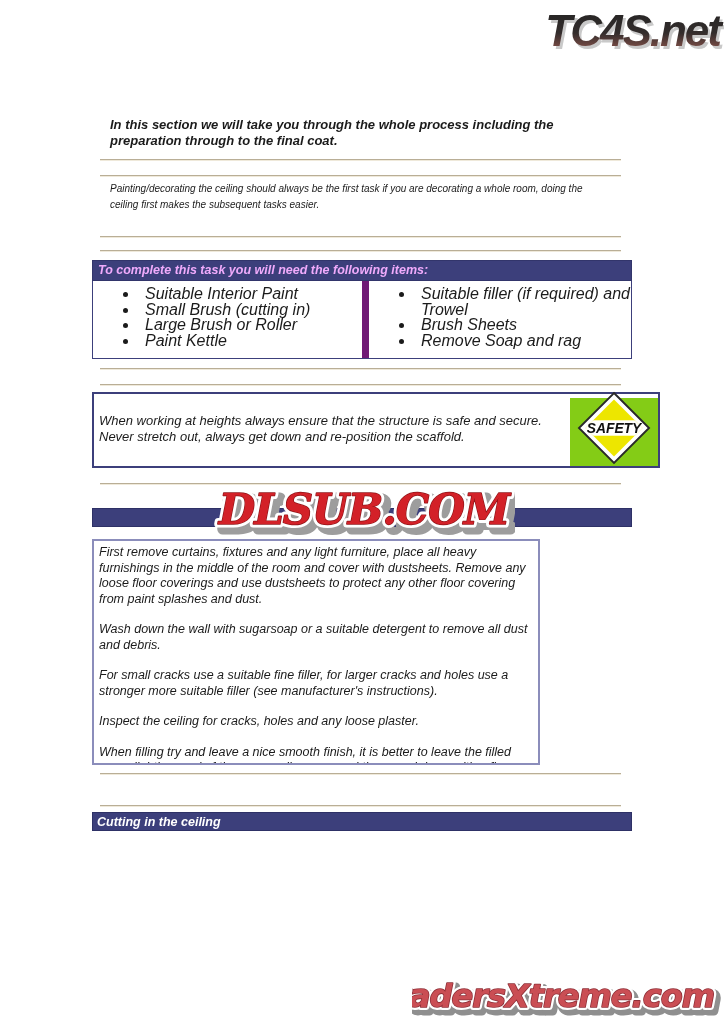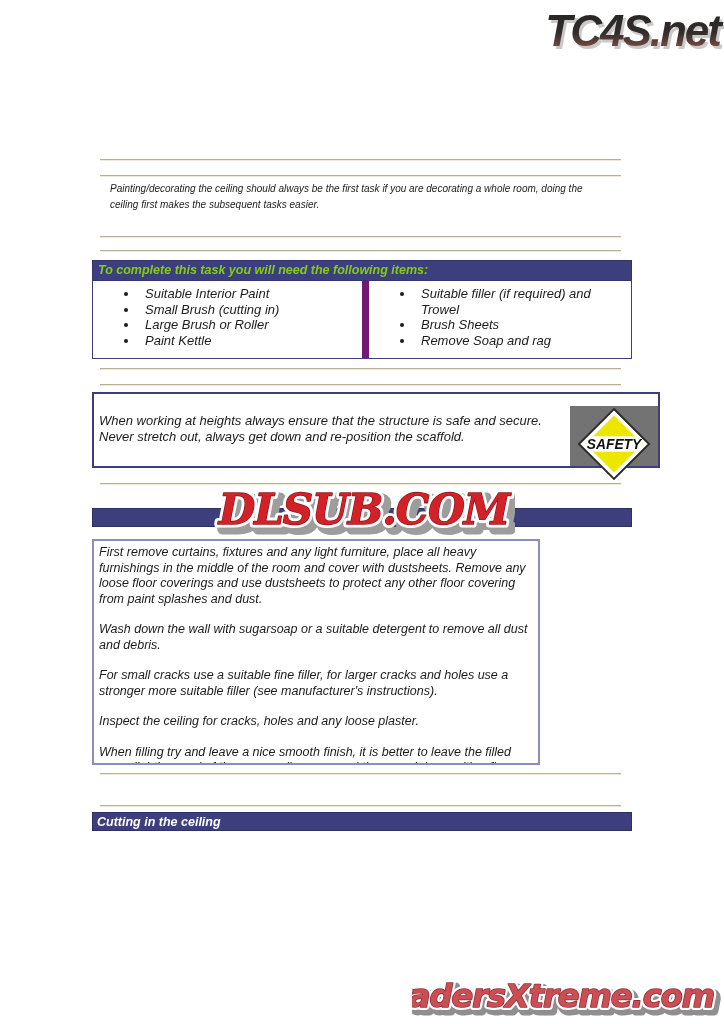--- a/index.html
+++ b/index.html
@@ -16,34 +16,34 @@
   .h1   { position:absolute; left:110px; top:88px;  font-size:13px; font-weight:bold; }
   .h2   { position:absolute; left:110px; top:117px; width:512px; font-size:13px; font-weight:bold; line-height:15.5px; }
   .para1{ position:absolute; left:110px; top:181px; width:492px; font-size:10px; line-height:15.5px; }
 
   
   .hr { position:absolute; left:100px; width:521px; height:1px;
         background:#b9ae96; box-shadow:0 1px 0 #efe9da; }
 
   
   .items-table { position:absolute; left:92px; top:260px; width:540px; box-sizing:border-box; }
-  .items-header{ background:#3c3f7b; border:1px solid #32356b; color:#84cc16; font-weight:bold;
+  .items-header{ background:#3c3f7b; border:1px solid #32356b; color:#f0abfc; font-weight:bold;
                  font-size:12.5px; padding:2px 5px 3px 5px; }
   .items-body  { display:flex; border:1px solid #3c3f7b; border-top:none; background:#ffffff; height:78px; box-sizing:border-box; }
   .items-cell  { width:50%; box-sizing:border-box; }
   .items-cell.right { border-left:7px solid #701a75; }
-  .items-cell ul { margin:5px 0 0 0; padding-left:46px; font-size:13px; line-height:15.5px; }
+  .items-cell ul { margin:5px 0 0 0; padding-left:46px; font-size:16px; line-height:15.5px; }
   .items-cell li { padding-left:6px; }
 
   
   .safety-box  { position:absolute; left:92px; top:392px; width:568px; height:76px;
                  border:2px solid #3c3f7b; background:#ffffff; box-sizing:border-box; }
   .safety-text { position:absolute; left:5px; top:19px; width:448px; font-size:13px; line-height:15.5px; }
-  .safety-panel{ position:absolute; right:0; top:12px; bottom:0; width:88px; background:#737373;
-                 display:flex; align-items:flex-start; justify-content:center; }
+  .safety-panel{ position:absolute; right:0; top:4px; bottom:0; width:88px; background:#84cc16;
+                 display:flex; align-items:flex-end; justify-content:center; }
   .safety-sign { width:76px; height:76px; }
 
   
   .bar { position:absolute; left:92px; width:540px; height:19px; background:#3c3f7b;
          border:1px solid #2e3166; color:#ffffff; font-weight:bold; font-size:12.5px;
          padding:2px 0 0 4px; box-sizing:border-box; }
   .bar.preparing { top:508px;text-align:center; }
   .bar.cutting   { top:812px; }
 
   
@@ -62,20 +62,21 @@
       <linearGradient id="tc4sGrad" x1="0" y1="0" x2="0" y2="1">
         <stop offset="0" stop-color="#232323"></stop>
         <stop offset="0.55" stop-color="#332d2c"></stop>
         <stop offset="1" stop-color="#9c5b52"></stop>
       </linearGradient>
     </defs>
     <text x="222" y="46" text-anchor="end" font-family="Liberation Sans, sans-serif" font-size="44" font-weight="bold" letter-spacing="-2" fill="#c9c9c9" transform="translate(2.5,2.5)">TC4S.net</text>
     <text x="222" y="46" text-anchor="end" font-family="Liberation Sans, sans-serif" font-size="44" font-weight="bold" letter-spacing="-2" fill="url(#tc4sGrad)">TC4S.net</text>
   </svg>
 
+  <div class="h2">In this section we will take you through the whole process including the preparation through to the final coat.</div>
 
   <div class="hr" style="top:159px"></div>
   <div class="hr" style="top:175px"></div>
 
   <div class="para1">Painting/decorating the ceiling should always be the first task if you are decorating a whole room, doing the ceiling first makes the subsequent tasks easier.</div>
 
   <div class="hr" style="top:236px"></div>
   <div class="hr" style="top:250px"></div>
 
   <div class="items-table">

